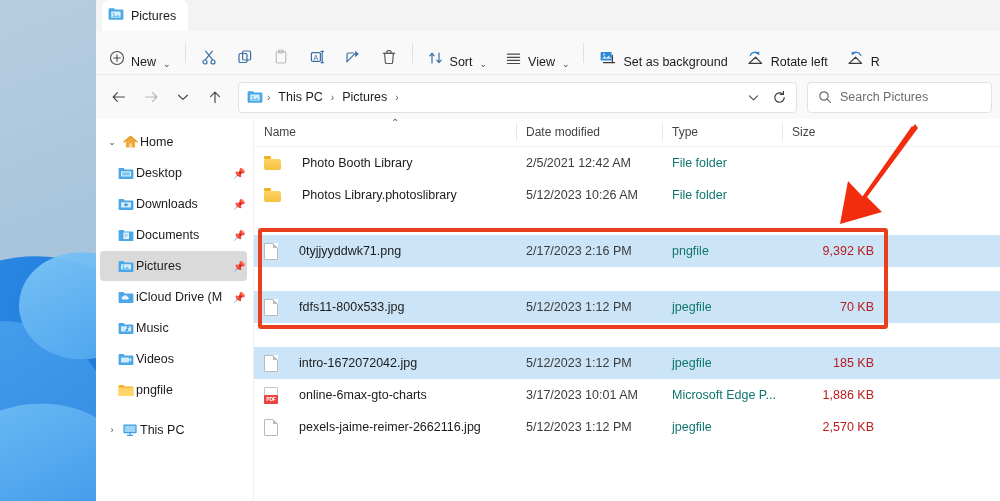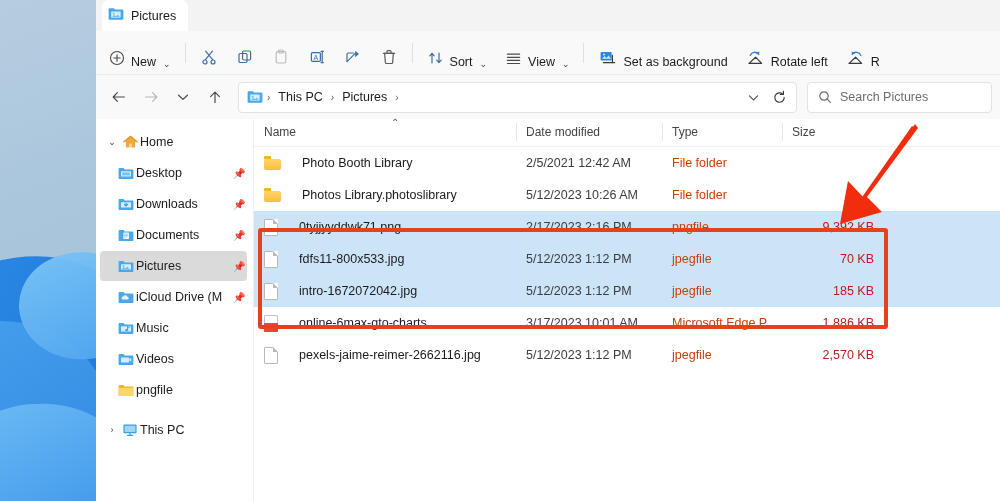--- a/index.html
+++ b/index.html
@@ -149,25 +149,25 @@
   .c-type { width:120px; }
   .c-size { width:105px; }
   .sortcaret {
     position:absolute; left:137px; top:-1px; font-size:10px; color:#555;
   }
 
   .row {
     display:flex; align-items:center; height:32px;
     font-size:12.5px; color:#1b1b1b;
   }
-  .row.sel { background:#cce4f7; }
+  .row.sel { background:#cce4f7;margin-top:24px; }
   .cell { padding-left:10px; overflow:hidden; white-space:nowrap; }
   .cell.name { width:262px; display:flex; align-items:center; gap:21px; }
   .cell.date { width:146px; color:#3c3c3c; }
-  .cell.type { width:120px; color:#c2410c; }
+  .cell.type { width:120px; color:#0f766e; }
   .cell.size { width:105px; color:#b91c1c; text-align:right; padding-right:13px; padding-left:0; }
 
   
   .folder-ico { width:17px; height:14px; position:relative; flex:0 0 17px; }
   .folder-ico .tab { position:absolute; left:0; top:0; width:7px; height:3px;
       background:#f0b429; border-radius:1px 1px 0 0; }
   .folder-ico .bodyf { position:absolute; left:0; top:2.5px; width:17px; height:11.5px;
       background:linear-gradient(180deg,#ffd566,#f6bf3e); border-radius:1px 2px 2px 2px; }
 
   .doc-ico { width:14px; height:17px; flex:0 0 14px; position:relative;

